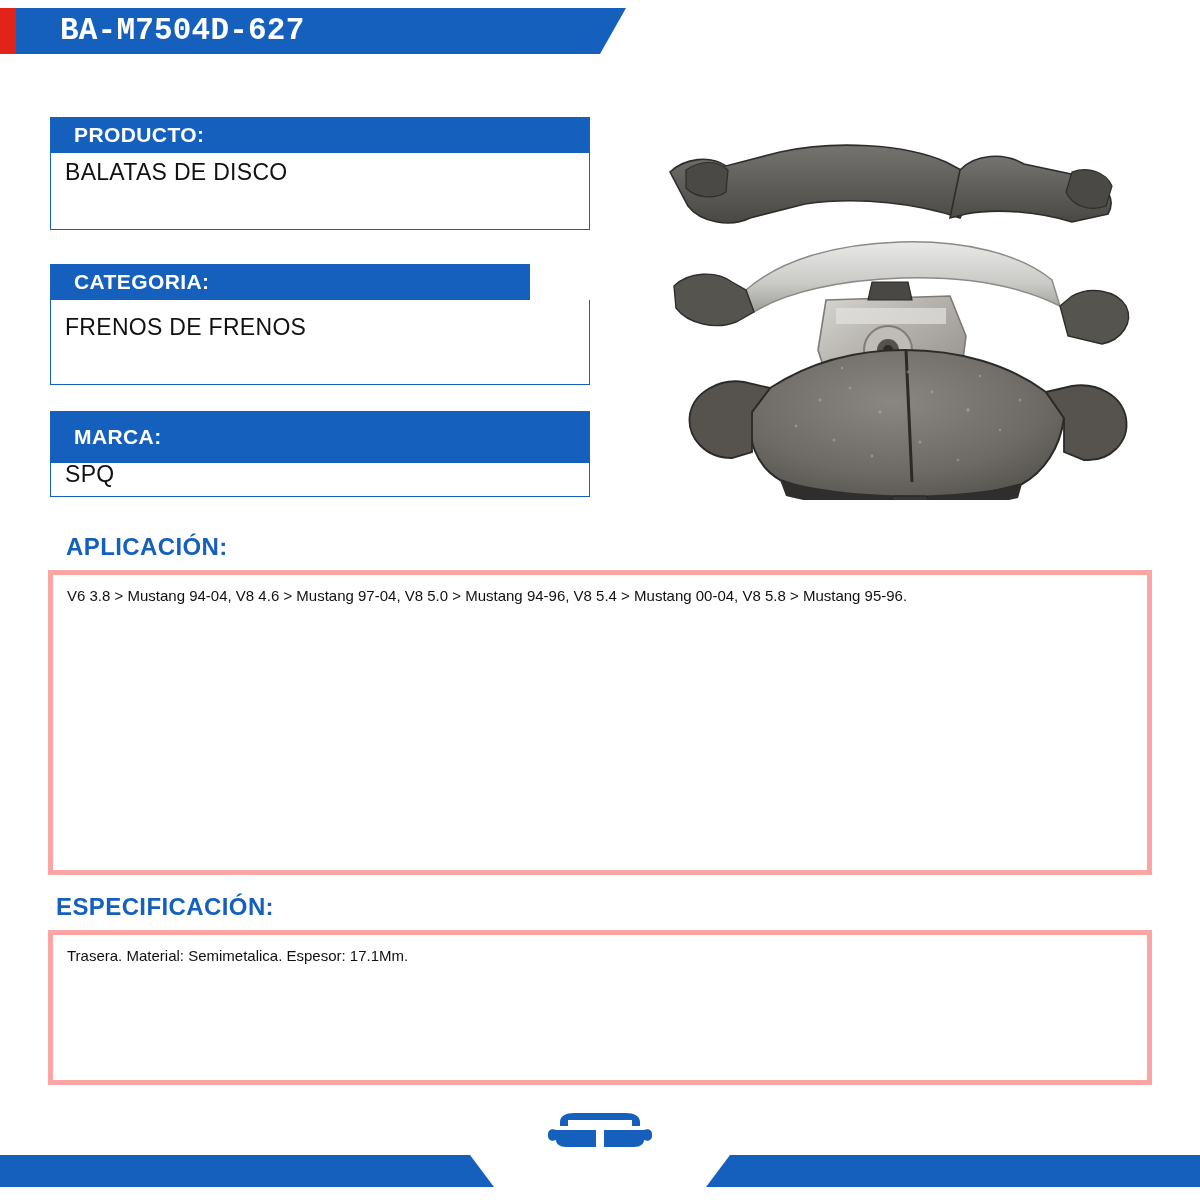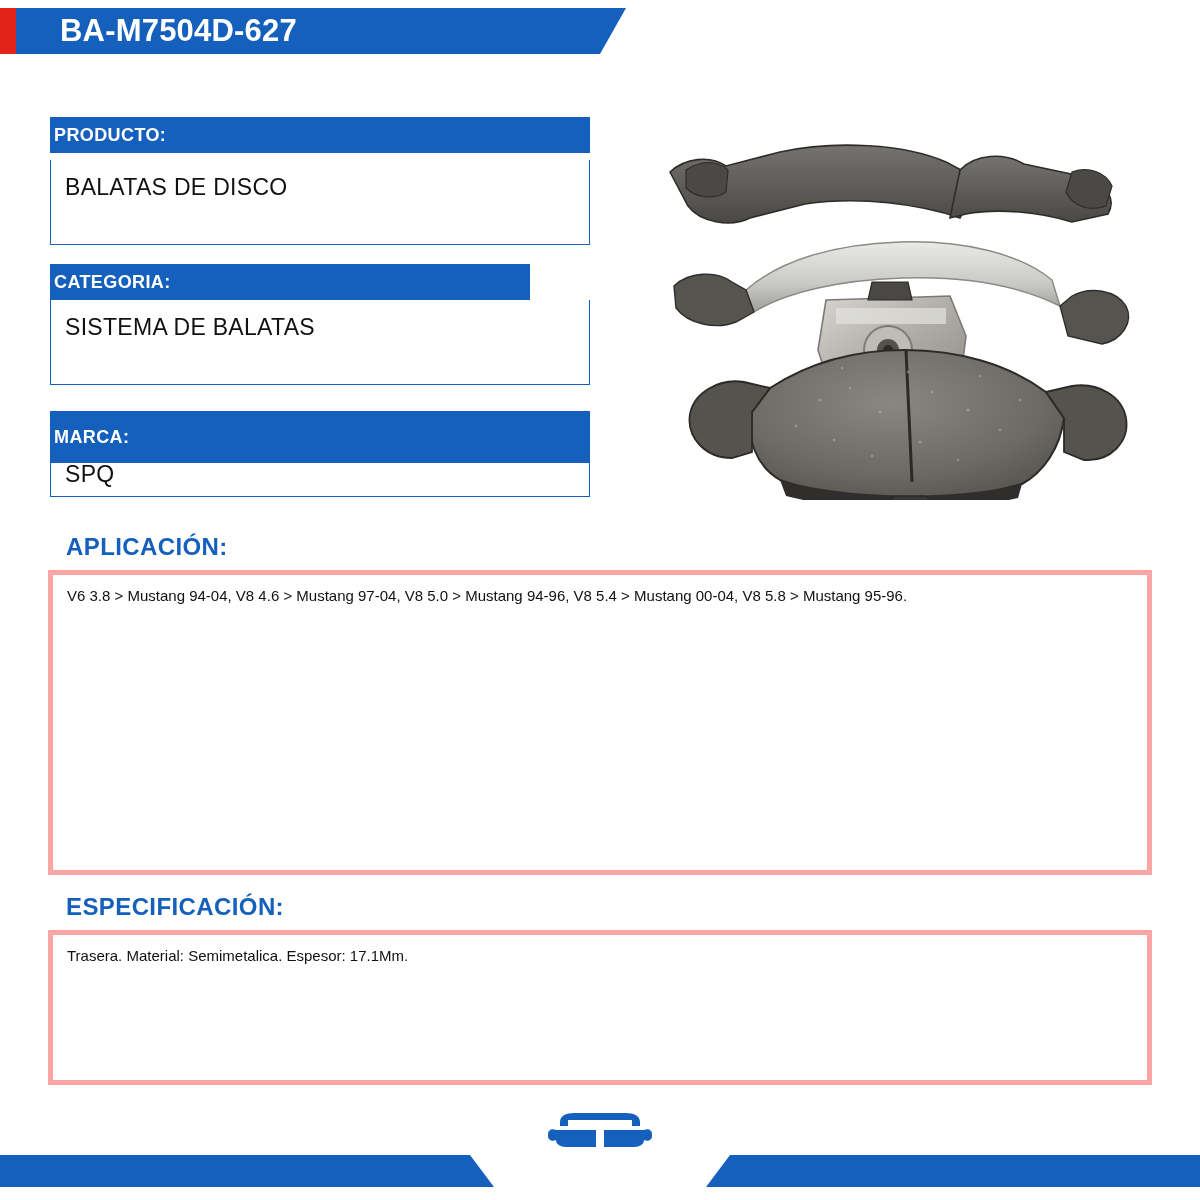--- a/index.html
+++ b/index.html
@@ -16,20 +16,21 @@
     position: relative;
   }
 
   
   .header {
     position: absolute;
     left: 0;
     top: 0;
     width: 1200px;
     height: 62px;
+    font-family: Liberation Mono, monospace;
   }
   .header-red {
     position: absolute;
     left: 0;
     top: 8px;
     width: 30px;
     height: 46px;
     background: #e2231a;
   }
   .header-blue {
@@ -59,42 +60,42 @@
     color: #ffffff;
     line-height: 36px;
     white-space: nowrap;
   }
 
   
   .field-label {
     position: absolute;
     background: #1560bd;
     color: #ffffff;
-    font-size: 18px;
+    font-size: 21px;
     font-weight: bold;
     letter-spacing: 0.4px;
     display: flex;
     align-items: center;
-    padding-left: 4px;
+    padding-left: 24px;
     box-sizing: border-box;
   }
   .field-value {
     position: absolute;
     border: 1px solid #1560bd;
     border-top: none;
     box-sizing: border-box;
     font-size: 23px;
     color: #111111;
     padding: 14px 0 0 14px;
     letter-spacing: 0.3px;
   }
 
   
   #producto-label { left: 50px; top: 117px; width: 540px; height: 36px; }
-  #producto-value { left: 50px; top: 160px; width: 540px; height: 85px; }
+  #producto-value { left: 50px; top: 145px; width: 540px; height: 85px; }
   
   #categoria-label { left: 50px; top: 264px; width: 480px; height: 36px; }
   #categoria-value { left: 50px; top: 300px; width: 540px; height: 85px; }
   
   #marca-label { left: 50px; top: 411px; width: 540px; height: 52px; }
   #marca-value { left: 50px; top: 447px; width: 540px; height: 50px; }
 
   
   .product-image {
     position: absolute;
@@ -106,21 +107,21 @@
 
   
   .section-heading {
     position: absolute;
     color: #1560bd;
     font-size: 24px;
     font-weight: bold;
     letter-spacing: 0.4px;
   }
   #aplicacion-heading { left: 66px; top: 533px; text-align: center; }
-  #especificacion-heading { left: 66px; top: 893px; }
+  #especificacion-heading { left: 56px; top: 893px; }
 
   
   .text-box {
     position: absolute;
     border: 5px solid #fca5a5;
     box-sizing: border-box;
     font-size: 15px;
     color: #111111;
     padding: 11px 14px;
     line-height: 20px;
@@ -195,21 +196,21 @@
   <div class="header-red"></div>
   <div class="header-blue"></div>
   <div class="header-blue-taper"></div>
   <div class="header-title">BA-M7504D-627</div>
 </div>
 
 <div class="field-label" id="producto-label">PRODUCTO:</div>
 <div class="field-value" id="producto-value">BALATAS DE DISCO</div>
 
 <div class="field-label" id="categoria-label">CATEGORIA:</div>
-<div class="field-value" id="categoria-value">SISTEMA DE BALATAS</div>
+<div class="field-value" id="categoria-value">FRENOS DE FRENOS</div>
 
 <div class="field-label" id="marca-label">MARCA:</div>
 <div class="field-value" id="marca-value">SPQ</div>
 
 <div class="product-image">
   <svg viewBox="0 0 540 400" width="540" height="400" xmlns="http://www.w3.org/2000/svg">
     <defs>
       <linearGradient id="padGrad" x1="0" y1="0" x2="0" y2="1">
         <stop offset="0%" stop-color="#6e6c68"></stop>
         <stop offset="55%" stop-color="#5b5955"></stop>

